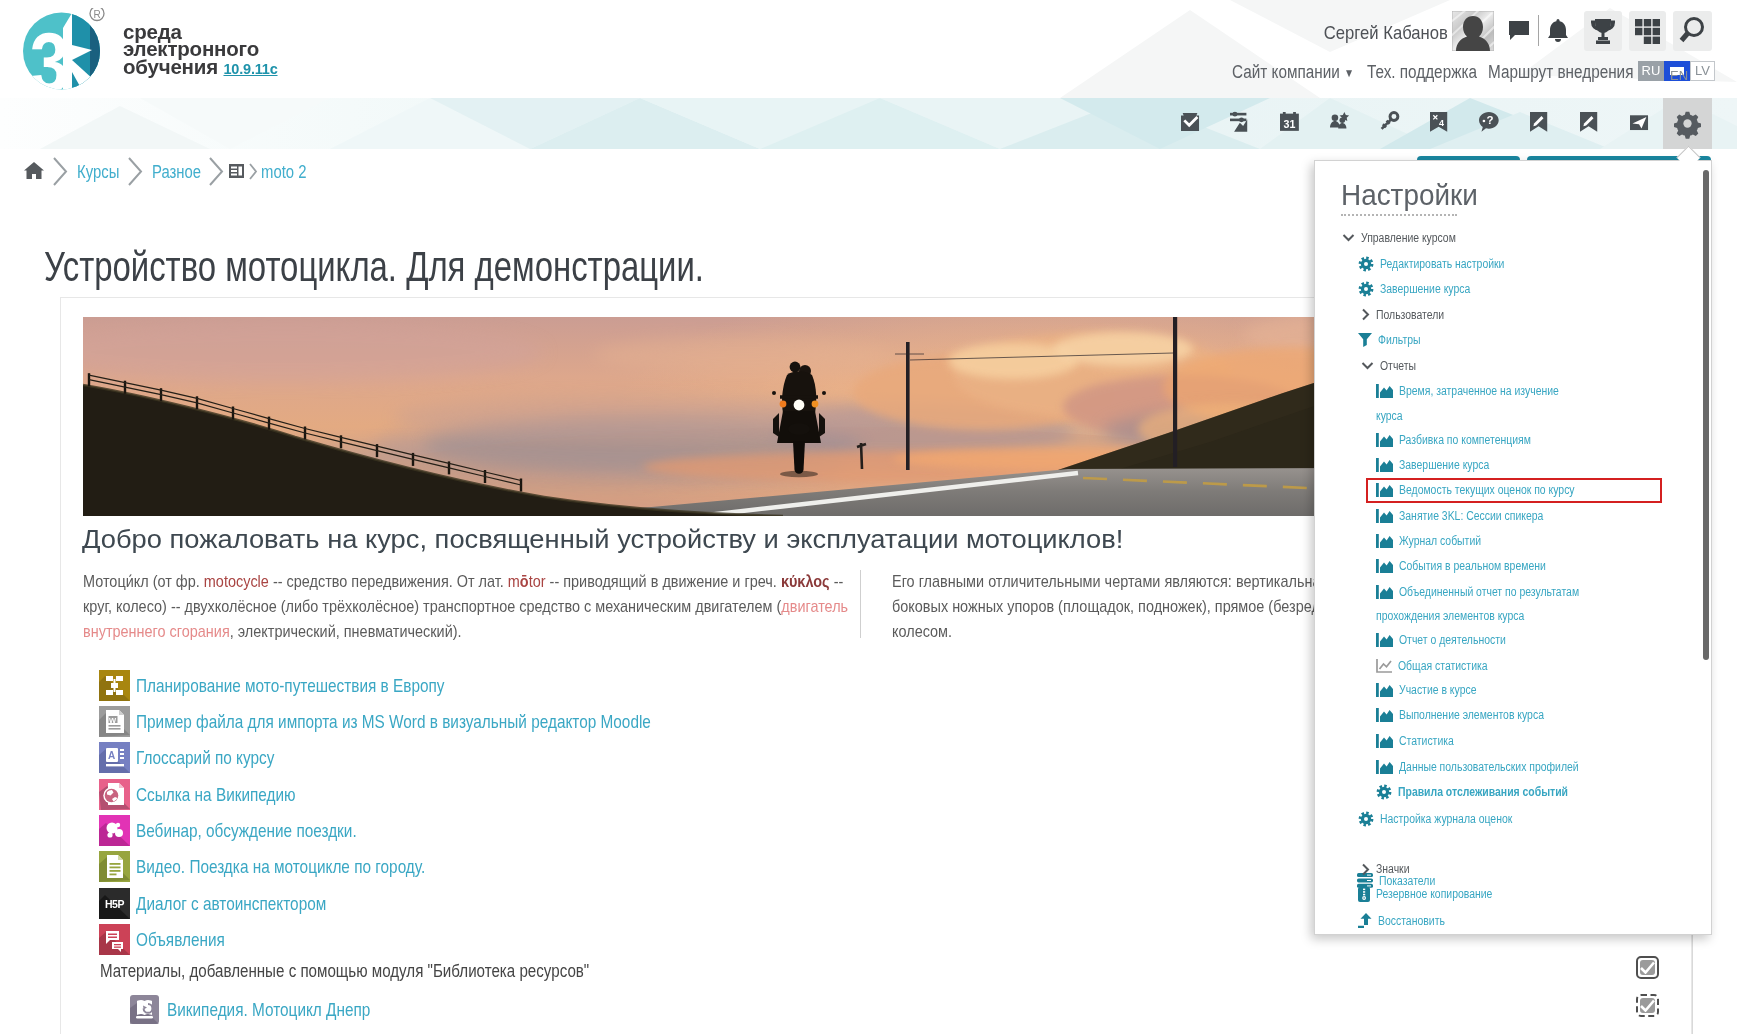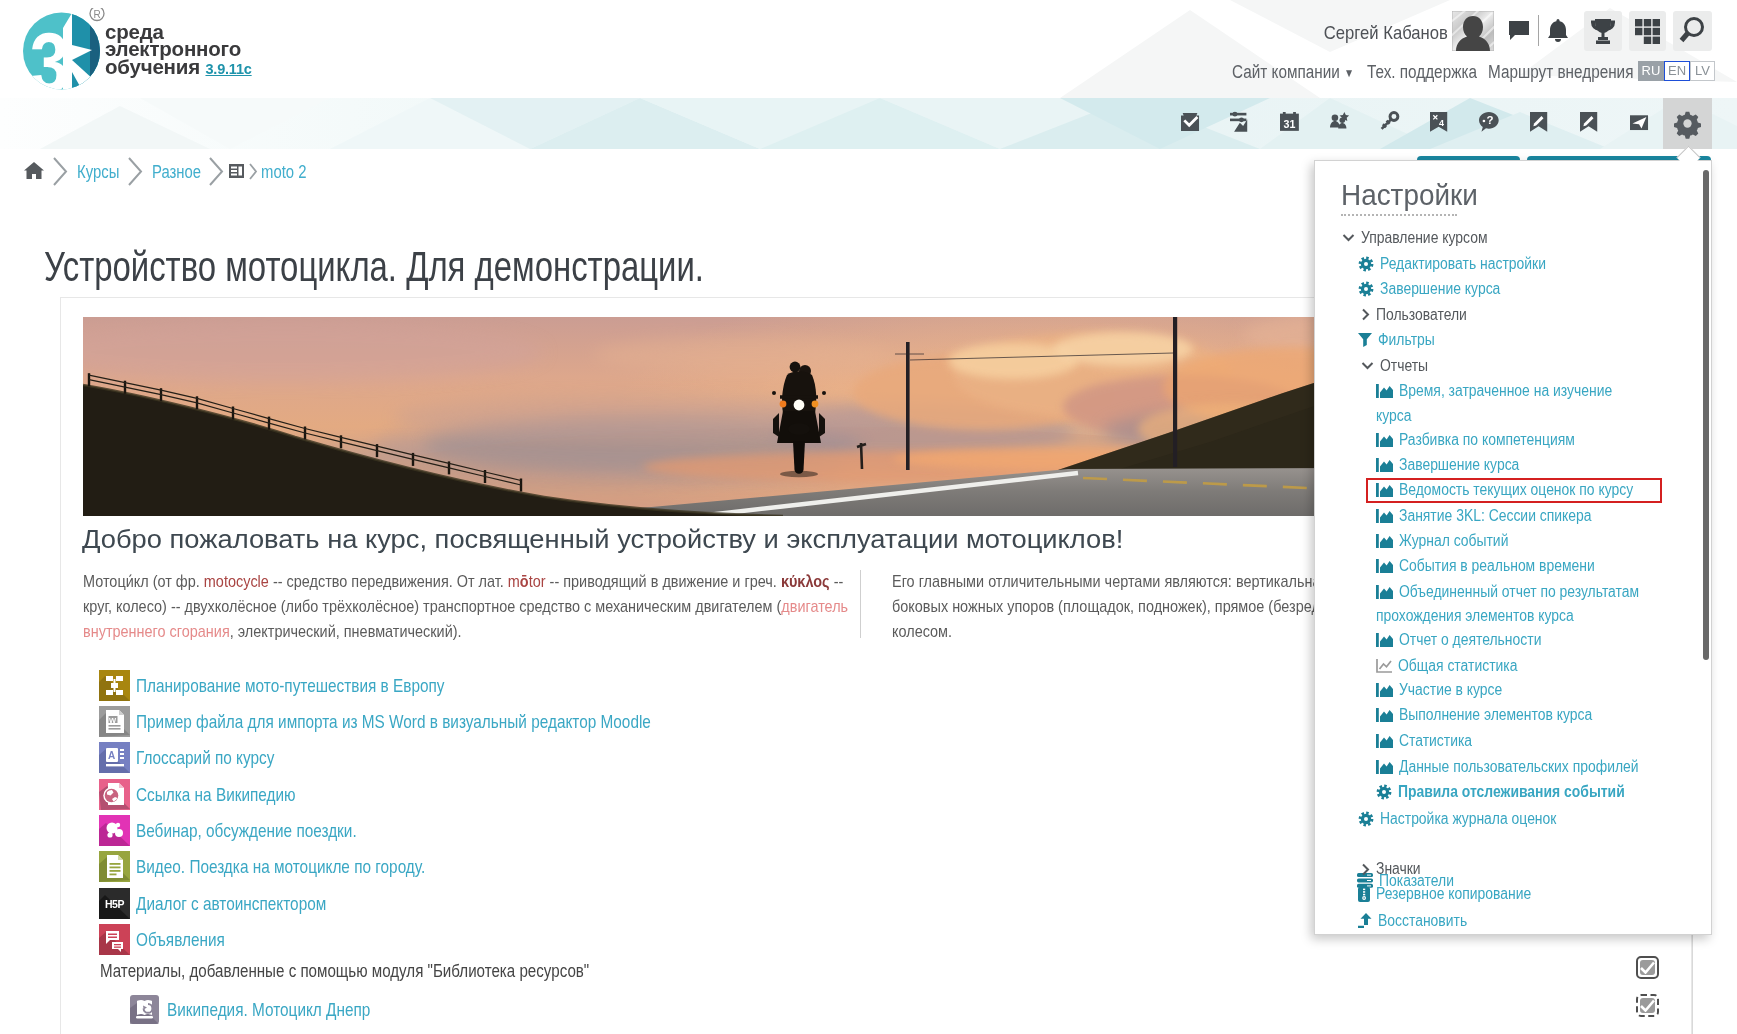--- a/index.html
+++ b/index.html
@@ -28,21 +28,21 @@
 
 #card { top:297px; left:60px; width:1632px; height:800px; background:#fff; border:1px solid #e7e7e7; }
 #hero { top:317px; left:83px; width:1586px; height:199px; }
 #h2 { top:524px; left:82px; font-size:26px; color:#3e4850; font-weight:400; transform:scaleX(1.05); transform-origin:0 0; white-space:nowrap; }
 .bodytxt { font-size:17px; line-height:25px; color:#5b5b5b; }
 #coldiv { top:570px; left:860px; width:1px; height:68px; background:#cfcfcf; }
 .micon { width:31px; height:31px; position:absolute; left:99px; }
 .mlink { position:absolute; left:136px; font-size:18.5px; color:#3aa7c4; white-space:nowrap; transform:scaleX(.83); transform-origin:0 50%; }
 #ptitle { top:178px; left:1341px; font-size:30px; font-weight:300; color:#5d6268; transform:scaleX(.93); transform-origin:0 0; }
 #pdots { top:214px; left:1341px; width:116px; border-top:2px dotted #b4b4b4; }
-.mi { position:absolute; height:21px; display:flex; align-items:center; font-size:16px; white-space:nowrap; }
+.mi { position:absolute; height:21px; display:flex; align-items:center; font-size:12px; white-space:nowrap; }
 .mi svg { margin-right:6px; flex:0 0 auto; }
 .mi span { transform:scaleX(.87); transform-origin:0 50%; display:inline-block; }
 .mi .t { color:#38a6c2; }
 .mi .g { color:#54585c; }
 #redbox { top:478px; left:1366px; width:296px; height:25px; border:2px solid #d42020; }
 #thumb { top:170px; left:1703px; width:6px; height:490px; background:#696969; border-radius:3px; }
 
 
 .cb { width:23px; height:23px; border:2px solid #4f4f4f; border-radius:5px; background:#fff; }
 .cb .in { position:absolute; inset:2px; background:#9b9b9b; border-radius:3px; }
@@ -165,22 +165,22 @@
 <text x="12" y="84" font-size="86" font-weight="bold" font-family="Liberation Sans" transform="scale(0.82,1)">3</text>
 <polygon points="43,20 52,5 52,88 43,88"></polygon>
 <polygon points="52,37 72,42 52,52"></polygon>
 <polygon points="52,52 74,72 62,82 52,64"></polygon>
 </g>
 </g>
 <circle cx="77" cy="5.5" r="7" fill="#fff" stroke="#8a8a8a" stroke-width="1.3"></circle>
 <text x="77" y="9.8" font-size="10" fill="#8a8a8a" text-anchor="middle" font-family="Liberation Sans">R</text>
 </svg>
 </div>
-<div class="abs" style="top:23px;left:105px;font-size:20.5px;font-weight:bold;color:#3a3a3c;line-height:17.4px;letter-spacing:-0.2px;">
-среда<br>электронного<br>обучения <a style="font-size:14.5px;color:#1f93ab;text-decoration:underline;font-weight:bold;">3.9.11c</a>
+<div class="abs" style="top:23px;left:123px;font-size:20.5px;font-weight:bold;color:#3a3a3c;line-height:17.4px;letter-spacing:-0.2px;">
+среда<br>электронного<br>обучения <a style="font-size:14.5px;color:#1f93ab;text-decoration:underline;font-weight:bold;">10.9.11c</a>
 </div>
 <div class="abs" id="hdr-name">Сергей Кабанов</div>
 <div class="abs" id="avatar">
 <svg width="42" height="40">
 <defs>
 <linearGradient id="avg" x1="0" y1="0" x2="1" y2="1">
 <stop offset="0" stop-color="#e8e8e8"></stop>
           <stop offset=".3" stop-color="#c9c9c9"></stop>
 <stop offset=".5" stop-color="#ededed"></stop>
           <stop offset=".75" stop-color="#bdbdbd"></stop>
@@ -246,21 +246,21 @@
       <g stroke="#3d4246" fill="none">
 <circle cx="21" cy="16" r="8.5" stroke-width="3"></circle>
 <path d="M14.5,22.5 l-6,7" stroke-width="5"></path>
 </g>
     </svg>
 </div>
 <div class="abs" id="hdr-row2">Сайт компании <span style="font-size:12px;position:relative;top:-1px;">▼</span></div>
 <div class="abs" style="top:62px;left:1367px;font-size:18px;color:#5d6166;transform:scaleX(.85);transform-origin:0 0;white-space:nowrap;">Тех. поддержка</div>
 <div class="abs" style="top:62px;left:1488px;font-size:18px;color:#5d6166;transform:scaleX(.85);transform-origin:0 0;white-space:nowrap;">Маршрут внедрения</div>
 <div class="abs langbtn" style="left:1638px;width:26px;background:#9aa1a7;color:#fff;border:1px solid #9aa1a7;">RU</div>
-<div class="abs langbtn" style="left:1664px;width:26px;background:#fff;color:#8a9197;border:1px solid #1d4ed8;">EN</div>
+<div class="abs langbtn" style="left:1664px;width:26px;background:#fff;color:#8a9197;border:6px solid #1d4ed8;">EN</div>
 <div class="abs langbtn" style="left:1690px;width:25px;background:#fff;color:#8a9197;border:1px solid #c3c7cb;">LV</div>
 
 <div class="abs" style="top:162px;left:24px;">
 <svg width="20" height="17">
       <path fill="#565a5e" d="M10,0 L20,8.5 H17.5 V17 H12 v-5 h-4 v5 H2.5 V8.5 H0 Z"></path>
     </svg>
 </div>
 <svg class="abs" style="top:157px;left:52px;" width="16" height="29">
     <path d="M2,1 L14,14.5 L2,28" stroke="#9aa0a4" stroke-width="2" fill="none"></path>
   </svg>

